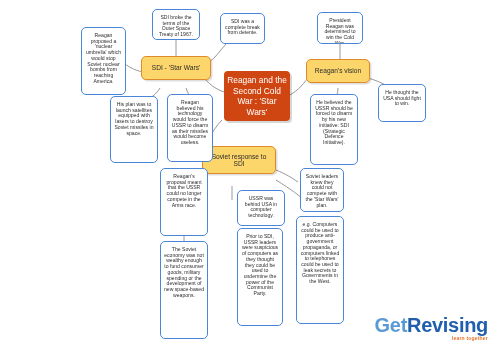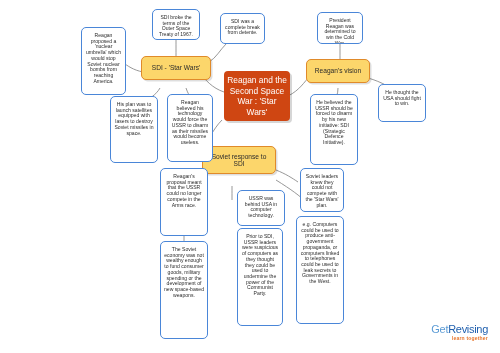--- a/index.html
+++ b/index.html
@@ -46,21 +46,21 @@
     border-radius:4px;
     box-shadow:2px 2px 0 rgba(0,0,0,0.16);
   }
   .logo{
     position:absolute;
     right:12px;bottom:12px;
     text-align:right;
     line-height:1;
     user-select:none;
   }
-  .logo .wordmark{font-size:11px;font-weight:normal;letter-spacing:-0.3px;}
+  .logo .wordmark{font-size:20px;font-weight:bold;letter-spacing:-0.3px;}
   .logo .wordmark .get{color:#5b9bd5;}
   .logo .wordmark .rev{color:#1f5fae;}
   .logo .tag{font-size:5px;color:#e8762c;font-weight:bold;margin-top:1px;letter-spacing:0.2px;}
 </style>
 </head>
 <body>
 
 <div id="canvas">
 
   <svg id="links" viewBox="0 0 500 353">
@@ -85,21 +85,21 @@
       <path d="M276 170 C286 174 292 178 298 182"></path>
       <path d="M276 180 C292 190 300 196 306 202"></path>
 
       <path d="M184 236 C184 242 184 246 184 250"></path>
       <path d="M298 232 C298 238 298 244 298 250"></path>
       <path d="M180 288 C188 288 192 288 198 288"></path>
     </g>
   </svg>
 
   <div class="node root" style="left:224px;top:71px;width:66px;height:50px;">
-    <span>Reagan and the Second Space War : 'Star Wars'</span>
+    <span>Reagan and the Second Cold War : 'Star Wars'</span>
   </div>
 
   <div class="node branch" style="left:141px;top:56px;width:70px;height:24px;">
     <span>SDI - 'Star Wars'</span>
   </div>
 
   <div class="node branch" style="left:306px;top:59px;width:64px;height:24px;">
     <span>Reagan's vision</span>
   </div>
 

